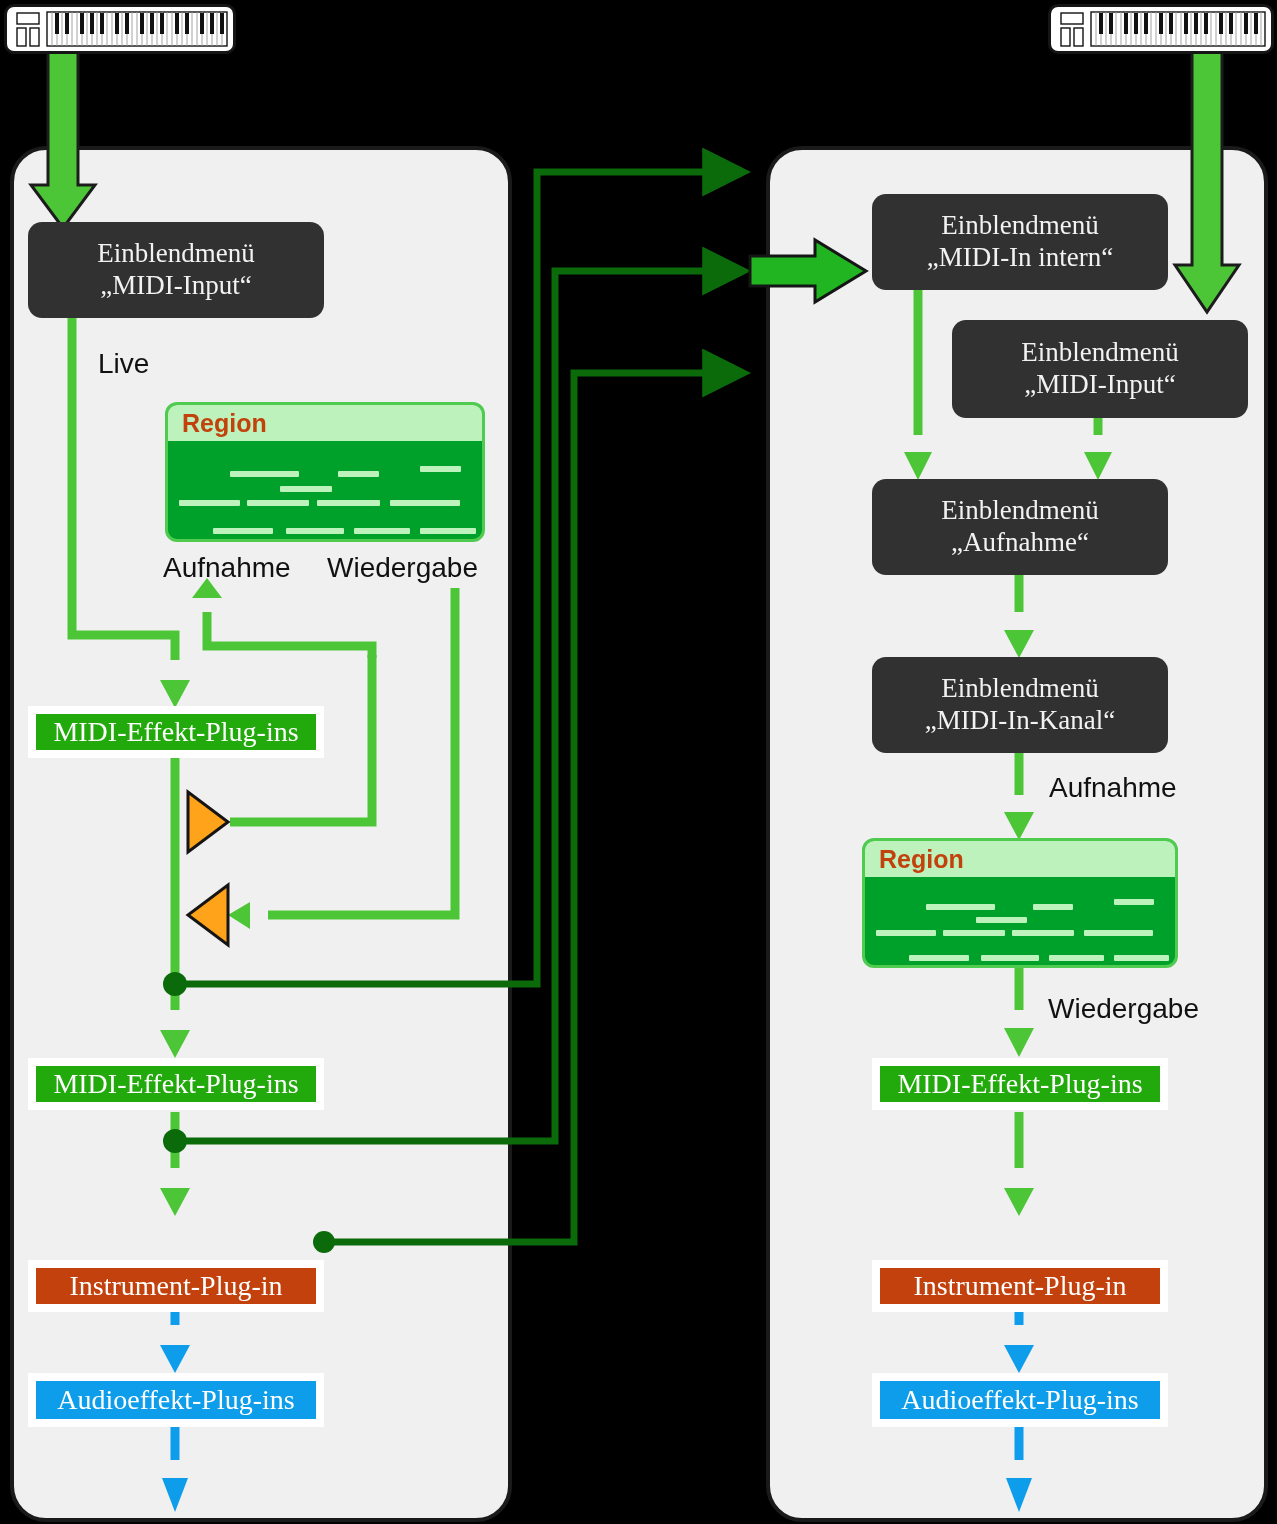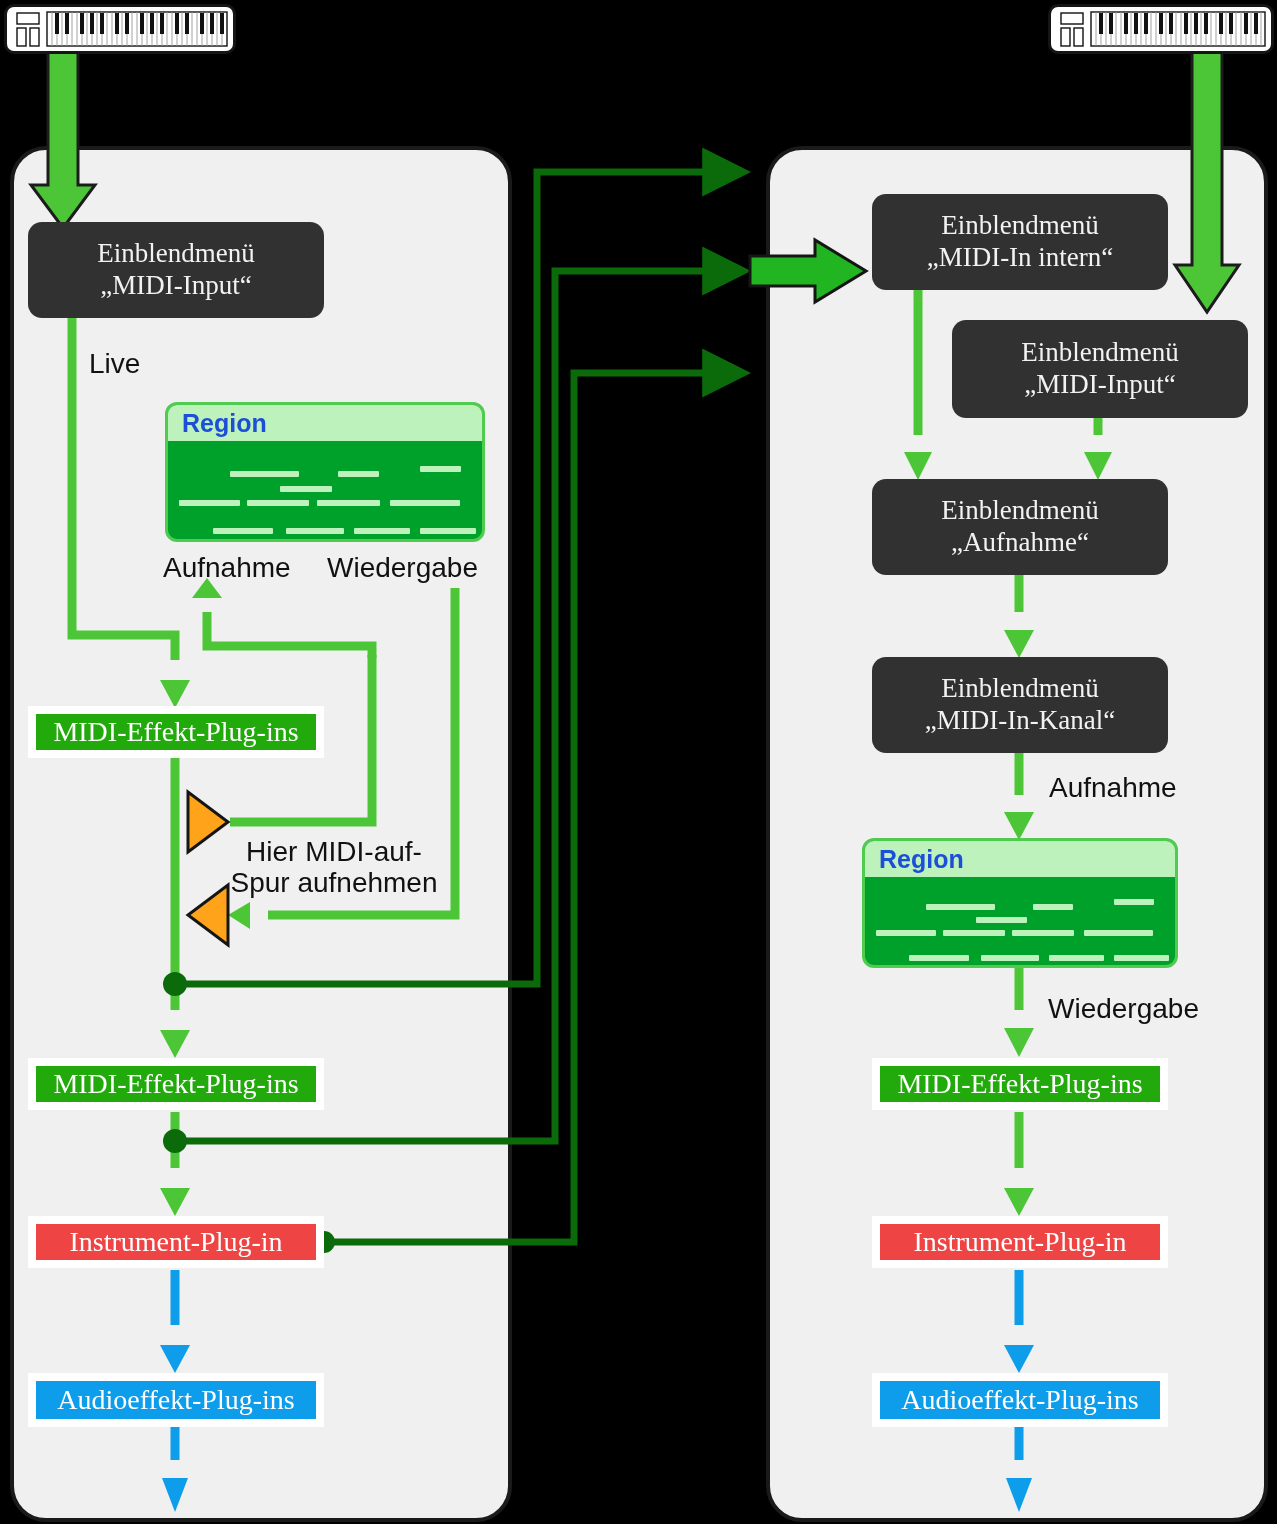--- a/index.html
+++ b/index.html
@@ -3,26 +3,26 @@
 <meta charset="utf-8">
 <style>
   html,body{margin:0;padding:0;background:#000;}
   body{width:1277px;height:1524px;font-family:"Liberation Sans",sans-serif;position:relative;overflow:hidden;}
   #stage{position:absolute;left:0;top:0;width:1277px;height:1524px;}
   svg.layer{position:absolute;left:0;top:0;width:1277px;height:1524px;}
   .node{position:absolute;box-sizing:border-box;display:flex;align-items:center;justify-content:center;text-align:center;font-family:Liberation Serif, serif;}
   .menu-box{background:#313131;border-radius:14px;color:#f2f2f2;font-size:27px;line-height:1.18;padding:10px 12px;}
   .plugin-box{border:8px solid #ffffff;color:#ffffff;font-size:28px;}
   .midi-fx{background:#22AA0C;}
-  .instr{background:#ef4444;}
+  .instr{background:#c2410c;margin-top:44px;}
   .audio-fx{background:#0D9DEA;}
   .label{position:absolute;color:#111;font-size:28px;white-space:nowrap;}
   .label.two{white-space:normal;text-align:center;line-height:1.12;}
   .region{position:absolute;box-sizing:border-box;border:3px solid #4FCB4F;border-radius:12px;background:#00A12B;overflow:hidden;}
-  .region-head{height:36px;background:#BDF2BD;color:#1d4ed8;font-size:25px;font-weight:bold;display:flex;align-items:center;padding-left:14px;box-sizing:border-box;}
+  .region-head{height:36px;background:#BDF2BD;color:#c2410c;font-size:25px;font-weight:bold;display:flex;align-items:center;padding-left:14px;box-sizing:border-box;}
   .region-body{position:relative;width:100%;height:calc(100% - 36px);}
   .note{position:absolute;background:#BDF2BD;height:6px;border-radius:1px;}
   .kbd{position:absolute;background:#ffffff;border:3px solid #151515;border-radius:10px;box-sizing:border-box;}
 </style>
 </head>
 <body>
 
 <div id="stage">
 
   <svg class="layer" viewBox="0 0 1277 1524">
@@ -268,21 +268,21 @@
           <rect x="203" y="6" width="4" height="21"></rect>
       </g>
     </svg>
   </div>
 
   <div class="node menu-box" style="left:28px;top:222px;width:296px;height:96px;flex-direction:column;">
     <span>Einblendmenü</span>
     <span>„MIDI-Input“</span>
   </div>
 
-  <div class="label" style="left:89px;top:348px;">Live</div>
+  <div class="label" style="left:98px;top:348px;">Live</div>
 
   <div class="region" style="left:165px;top:402px;width:320px;height:140px;">
     <div class="region-head">Region</div>
     <div class="region-body">
         <div class="note" style="left: 61.6786px; top: 30.2909px; width: 69.5286px;"></div>
         <div class="note" style="left: 170.457px; top: 30.2909px; width: 40.3714px;"></div>
         <div class="note" style="left: 252.321px; top: 24.9455px; width: 40.3714px;"></div>
         <div class="note" style="left: 112.143px; top: 44.5455px; width: 51.5857px;"></div>
         <div class="note" style="left: 11.2143px; top: 58.8px; width: 60.5571px;"></div>
         <div class="note" style="left: 78.5px; top: 58.8px; width: 62.8px;"></div>
@@ -295,24 +295,20 @@
       </div>
   </div>
 
   <div class="label" style="left:163px;top:552px;">Aufnahme</div>
   <div class="label" style="left:327px;top:552px;">Wiedergabe</div>
 
   <div class="node plugin-box midi-fx" style="left:28px;top:706px;width:296px;height:52px;">
     <span>MIDI-Effekt-Plug-ins</span>
   </div>
 
-  <div class="label two" style="left:228px;top:836px;width:212px;">
-    <span>Hier MIDI-auf-</span><br>
-    <span>Spur aufnehmen</span>
-  </div>
 
   <div class="node plugin-box midi-fx" style="left:28px;top:1058px;width:296px;height:52px;">
     <span>MIDI-Effekt-Plug-ins</span>
   </div>
 
   <div class="node plugin-box instr" style="left:28px;top:1216px;width:296px;height:52px;">
     <span>Instrument-Plug-in</span>
   </div>
 
   <div class="node plugin-box audio-fx" style="left:28px;top:1373px;width:296px;height:54px;">

